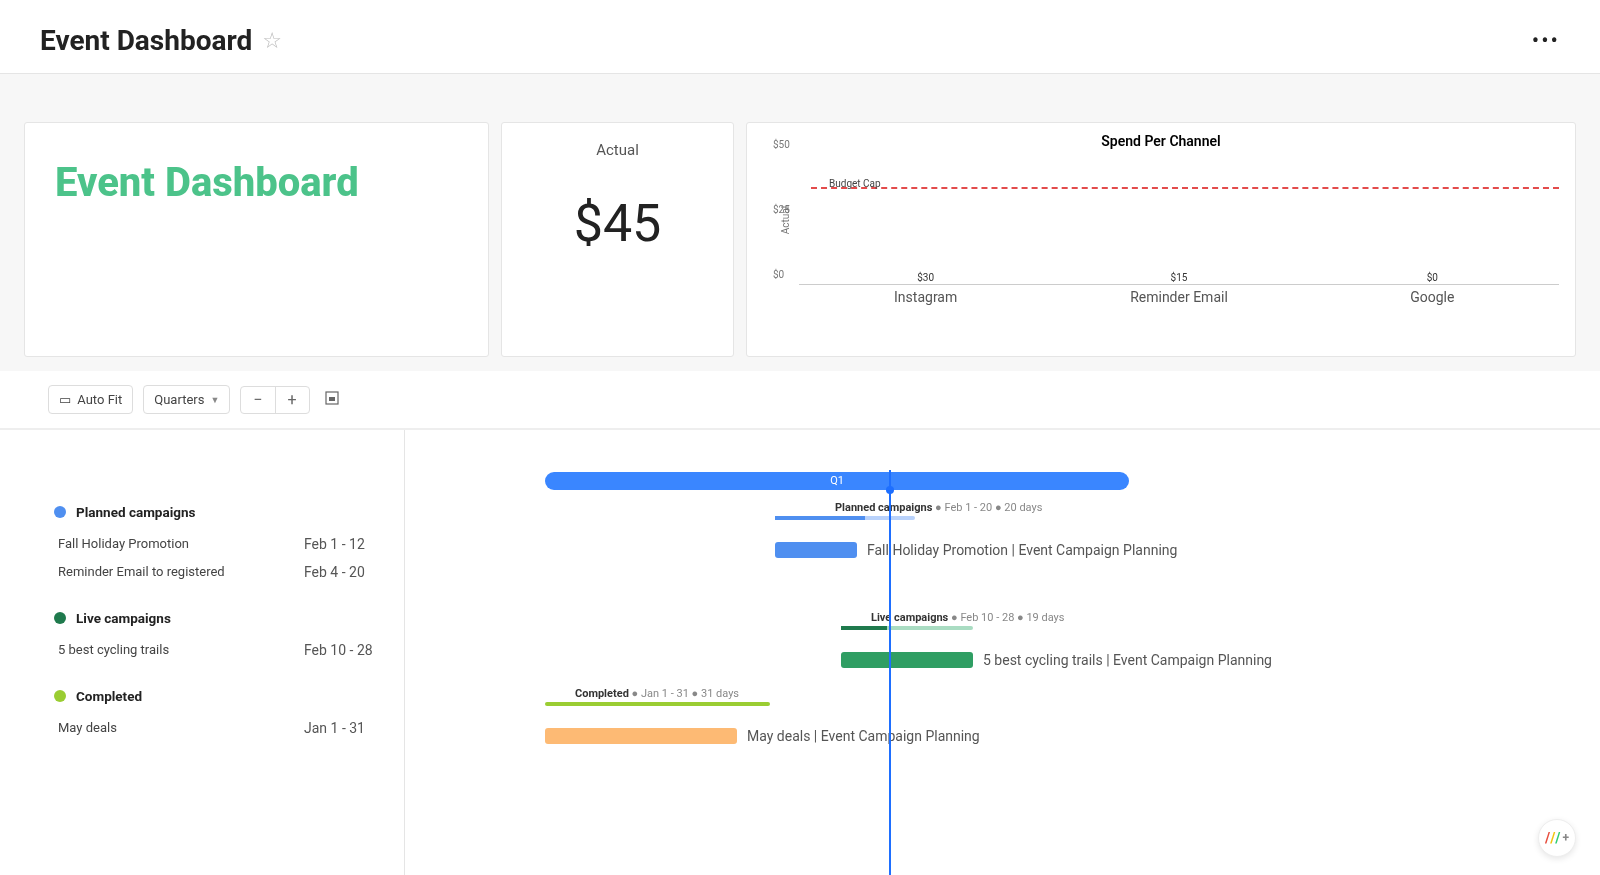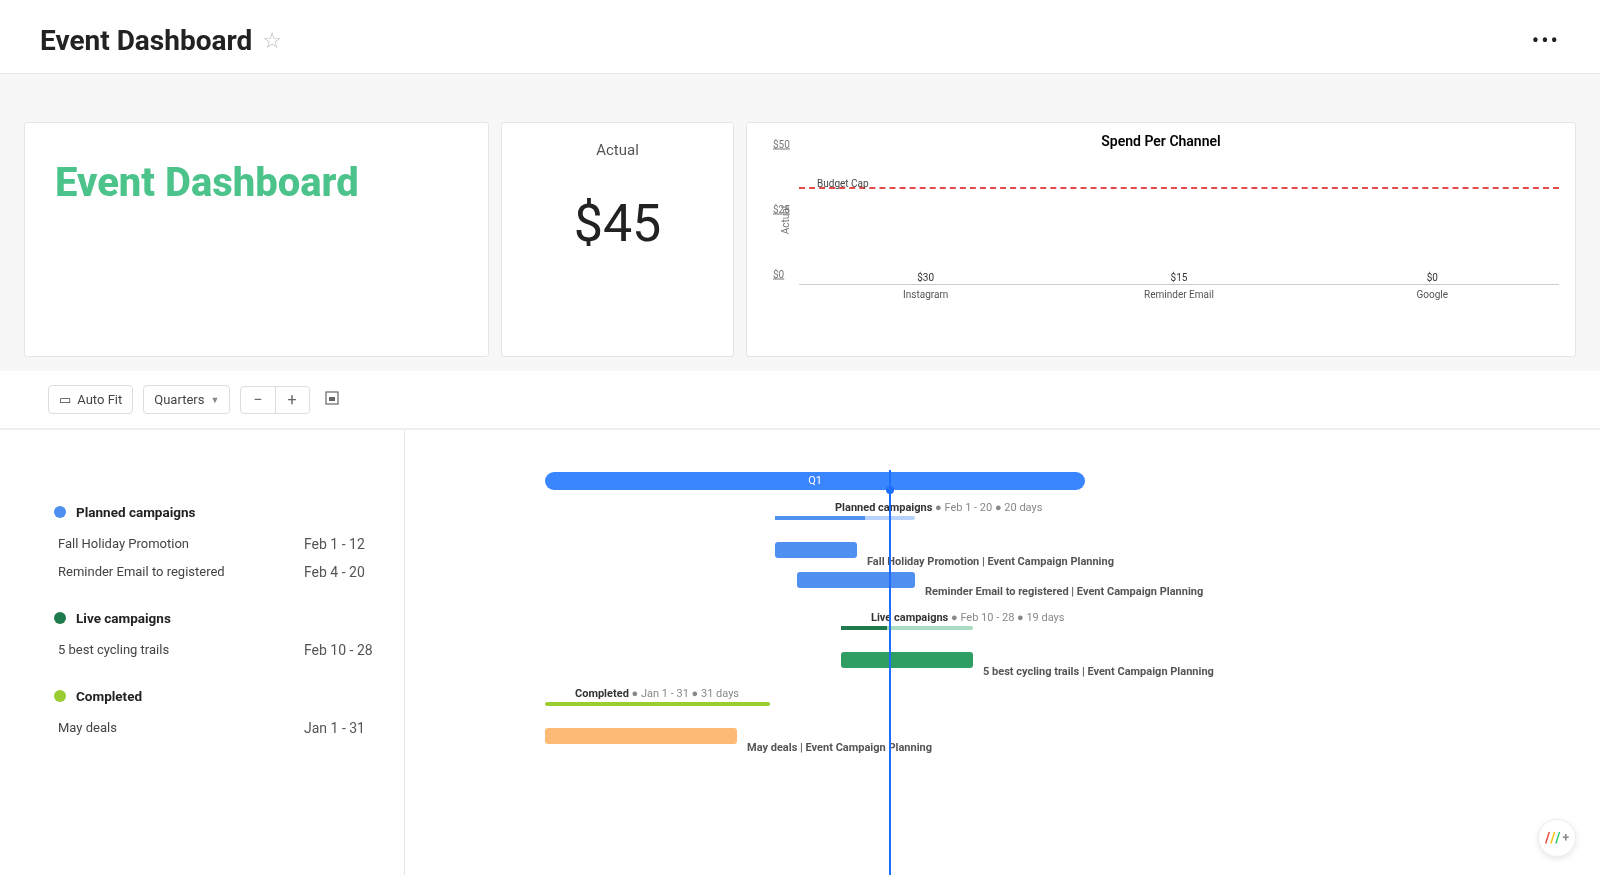--- a/index.html
+++ b/index.html
@@ -21,30 +21,30 @@
   .hero-title { color:#4cc38a; font-size:40px; font-weight:800; }
 
   .card-kpi { flex:0 0 233px; height:235px; display:flex; flex-direction:column; align-items:center; padding:18px 10px; }
   .kpi-label { font-size:15px; color:#555; }
   .kpi-value { font-size:52px; font-weight:400; color:#222; margin-top:34px; }
 
   .card-chart { flex:1; height:235px; padding:10px 16px 8px 16px; position:relative; }
   .chart-title { text-align:center; font-size:14px; color:#000000; font-weight:600; }
   .chart-area { position:relative; height:130px; margin-top:6px; margin-left:36px; }
   .y-axis-title { position:absolute; left:-28px; top:50%; transform:translateY(-50%) rotate(-90deg); font-size:10px; color:#777; }
-  .y-tick { position:absolute; left:-26px; font-size:10px; color:#777; transform:translateY(-50%);text-decoration:underline; }
+  .y-tick { position:absolute; left:-26px; font-size:10px; color:#777; transform:translateY(-50%); }
   .x-baseline { position:absolute; left:0; right:0; bottom:0; border-top:1px solid #ccc; }
-  .budget-line { position:absolute; left:0; right:0; border-top:2px dashed #e34b4b; }
+  .budget-line { position:absolute; left:12px; right:0; border-top:2px dashed #e34b4b; }
   .budget-label { position:absolute; left:18px; font-size:10px; color:#444; transform:translateY(-100%); }
   .bars { position:absolute; left:0; right:0; bottom:0; display:flex; justify-content:space-around; align-items:flex-end; height:100%; }
   .bar-wrap { display:flex; flex-direction:column; align-items:center; width:33%; }
   .bar-val { font-size:10px; color:#333; margin-bottom:2px; }
   .bar { width:48px; }
   .x-labels { display:flex; justify-content:space-around; margin-left:36px; margin-top:4px; }
-  .x-lbl { font-size:10px; color:#555; width:33%; text-align:center; }
+  .x-lbl { font-size:14px; color:#555; width:33%; text-align:center; }
 
   
   .toolbar { display:flex; align-items:center; gap:10px; padding:14px 48px; border-bottom:1px solid #eee; }
   .btn { border:1px solid #ddd; border-radius:4px; background:#fff; padding:6px 10px; font-size:13px; color:#444; display:flex; align-items:center; gap:6px; cursor:pointer; }
   .btn .tri { font-size:9px; color:#888; }
   .btn-split { display:flex; border:1px solid #ddd; border-radius:4px; overflow:hidden; }
   .btn-split .seg { padding:6px 12px; cursor:pointer; color:#666; font-size:16px; line-height:14px; }
   .btn-split .seg + .seg { border-left:1px solid #ddd; }
   .icon-btn { color:#666; font-size:16px; cursor:pointer; padding:4px; }
 
@@ -64,21 +64,21 @@
 
   .today-line { position:absolute; top:40px; bottom:0; width:2px; background:#1e6fff; z-index:5; }
   .today-dot { position:absolute; width:8px; height:8px; border-radius:50%; background:#1e6fff; left:-3px; top:16px; }
 
   .track { position:absolute; left:0; right:0; height:32px; }
   .summary-bar { position:absolute; height:4px; border-radius:2px; }
   .summary-bar .thick { position:absolute; left:0; height:4px; }
   .summary-label { position:absolute; font-size:11px; color:#333; white-space:nowrap; transform:translateY(-100%); top:-2px;padding-left:20px; }
   .summary-meta { color:#888; }
   .bartask { position:absolute; height:16px; border-radius:3px; }
-  .bartask-label { position:absolute; left:100%; margin-left:10px; font-size:11px; color:#555; white-space:nowrap; top:12px; line-height:16px;font-weight:bold; }
+  .bartask-label { position:absolute; left:100%; margin-left:10px; font-size:14px; color:#555; white-space:nowrap; top:0; line-height:16px; }
 
   .fab { position:absolute; right:24px; bottom:18px; width:38px; height:38px; border-radius:50%; background:#fff; border:1px solid #eee; box-shadow:0 2px 6px rgba(0,0,0,.1); display:flex; align-items:center; justify-content:center; font-size:14px; font-weight:700; }
   .fab span.red{color:#e74c3c;} .fab span.yel{color:#f1c40f;} .fab span.grn{color:#2ecc71;} .fab span.plus{color:#888; font-size:12px; margin-left:2px;}
 </style>
 </head>
 <body>
 <div class="page">
 
 <div class="header">
   <div class="header-title">Event Dashboard</div>
@@ -187,21 +187,21 @@
         <span>Completed</span>
       </div>
       <div class="g-row">
         <span class="name">May deals</span>
         <span class="dates">Jan 1 - 31</span>
       </div>
     </div>
   </div>
 
   <div class="g-right">
-    <div class="quarter-bar" style="left:140px; width:540px;">Q1</div>
+    <div class="quarter-bar" style="left:140px; width:584px;">Q1</div>
 
     <div class="today-line" style="left:484px;">
       <div class="today-dot"></div>
     </div>
 
     <div class="track" style="top:86px;">
       <div class="summary-bar" style="left: 370px; width: 140px; background-color: rgb(185, 210, 251);">
         <div class="thick" style="width: 90px; background-color: rgb(79, 143, 240);"></div>
         <div class="summary-label" style="left:40px;">
           <b>Planned campaigns</b>
@@ -209,25 +209,20 @@
         </div>
       </div>
     </div>
 
     <div class="track" style="top:112px;">
       <div class="bartask" style="left: 370px; width: 82px; background-color: rgb(79, 143, 240);">
         <div class="bartask-label">Fall Holiday Promotion | Event Campaign Planning</div>
       </div>
     </div>
 
-    <div class="track" style="top:142px;">
-      <div class="bartask" style="left: 392px; width: 118px; background-color: rgb(79, 143, 240);">
-        <div class="bartask-label">Reminder Email to registered | Event Campaign Planning</div>
-      </div>
-    </div>
 
     <div class="track" style="top:196px;">
       <div class="summary-bar" style="left: 436px; width: 132px; background-color: rgb(169, 220, 194);">
         <div class="thick" style="width: 46px; background-color: rgb(31, 122, 77);"></div>
         <div class="summary-label" style="left:10px;text-align:right;">
           <b>Live campaigns</b>
           <span class="summary-meta">● Feb 10 - 28 ● 19 days</span>
         </div>
       </div>
     </div>

